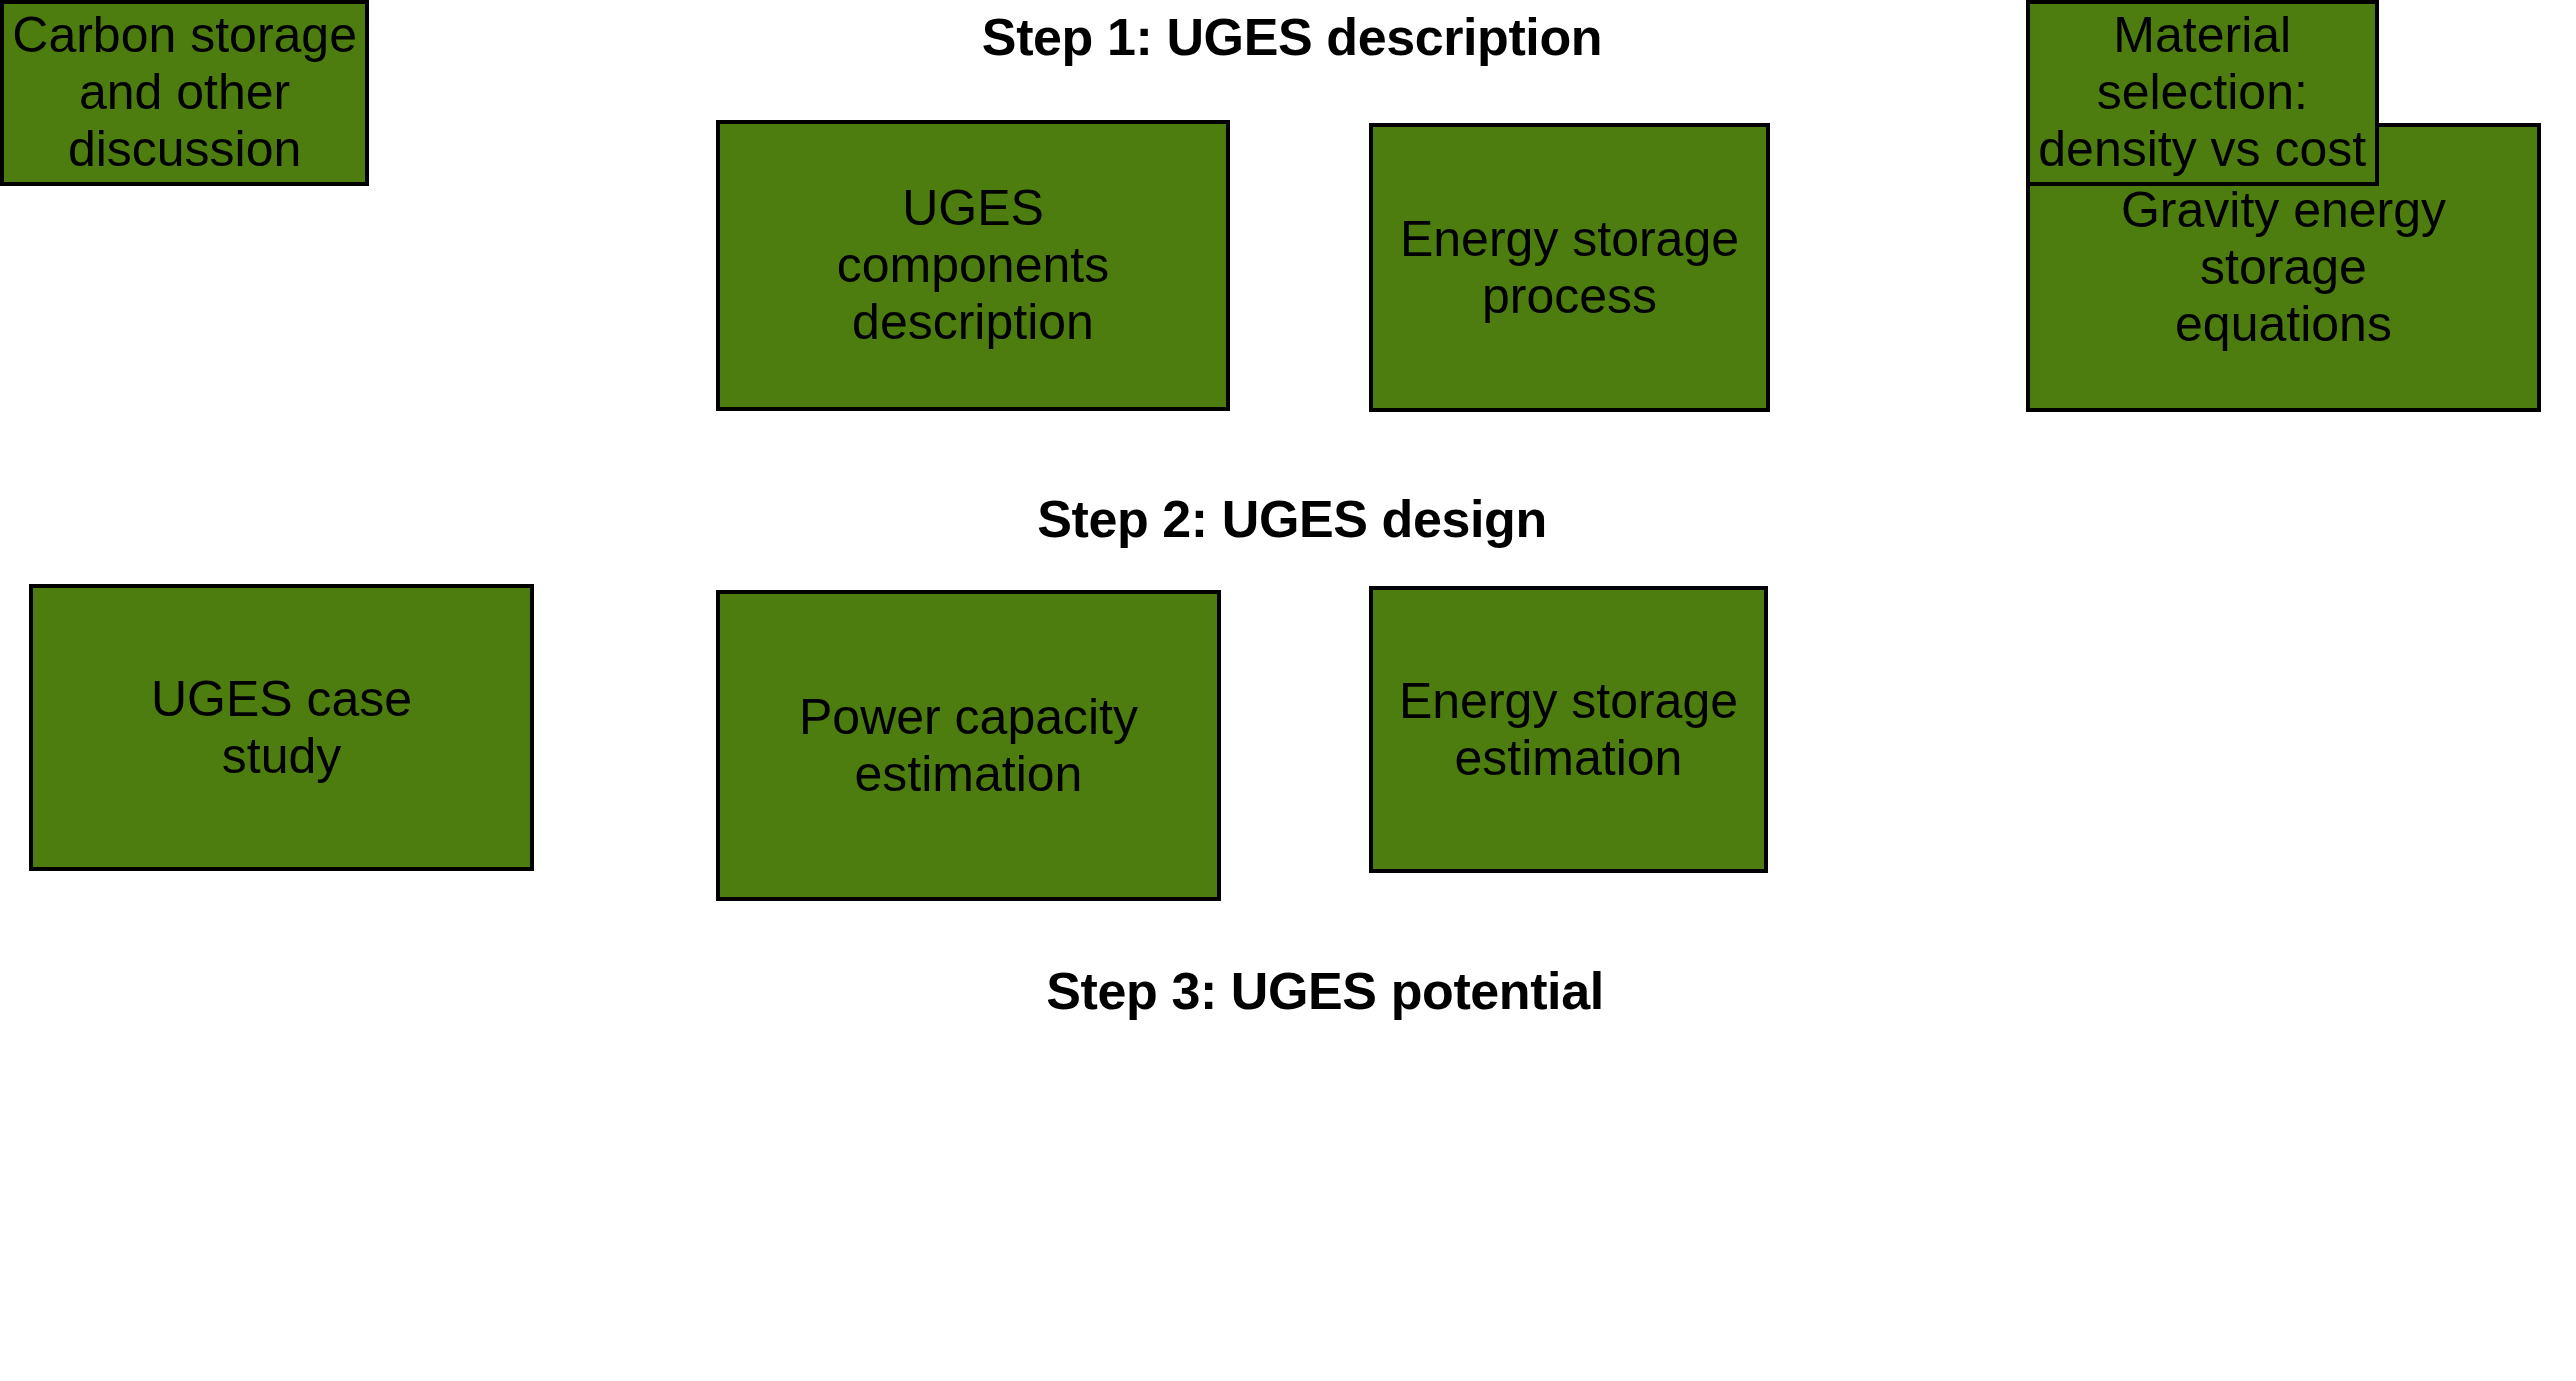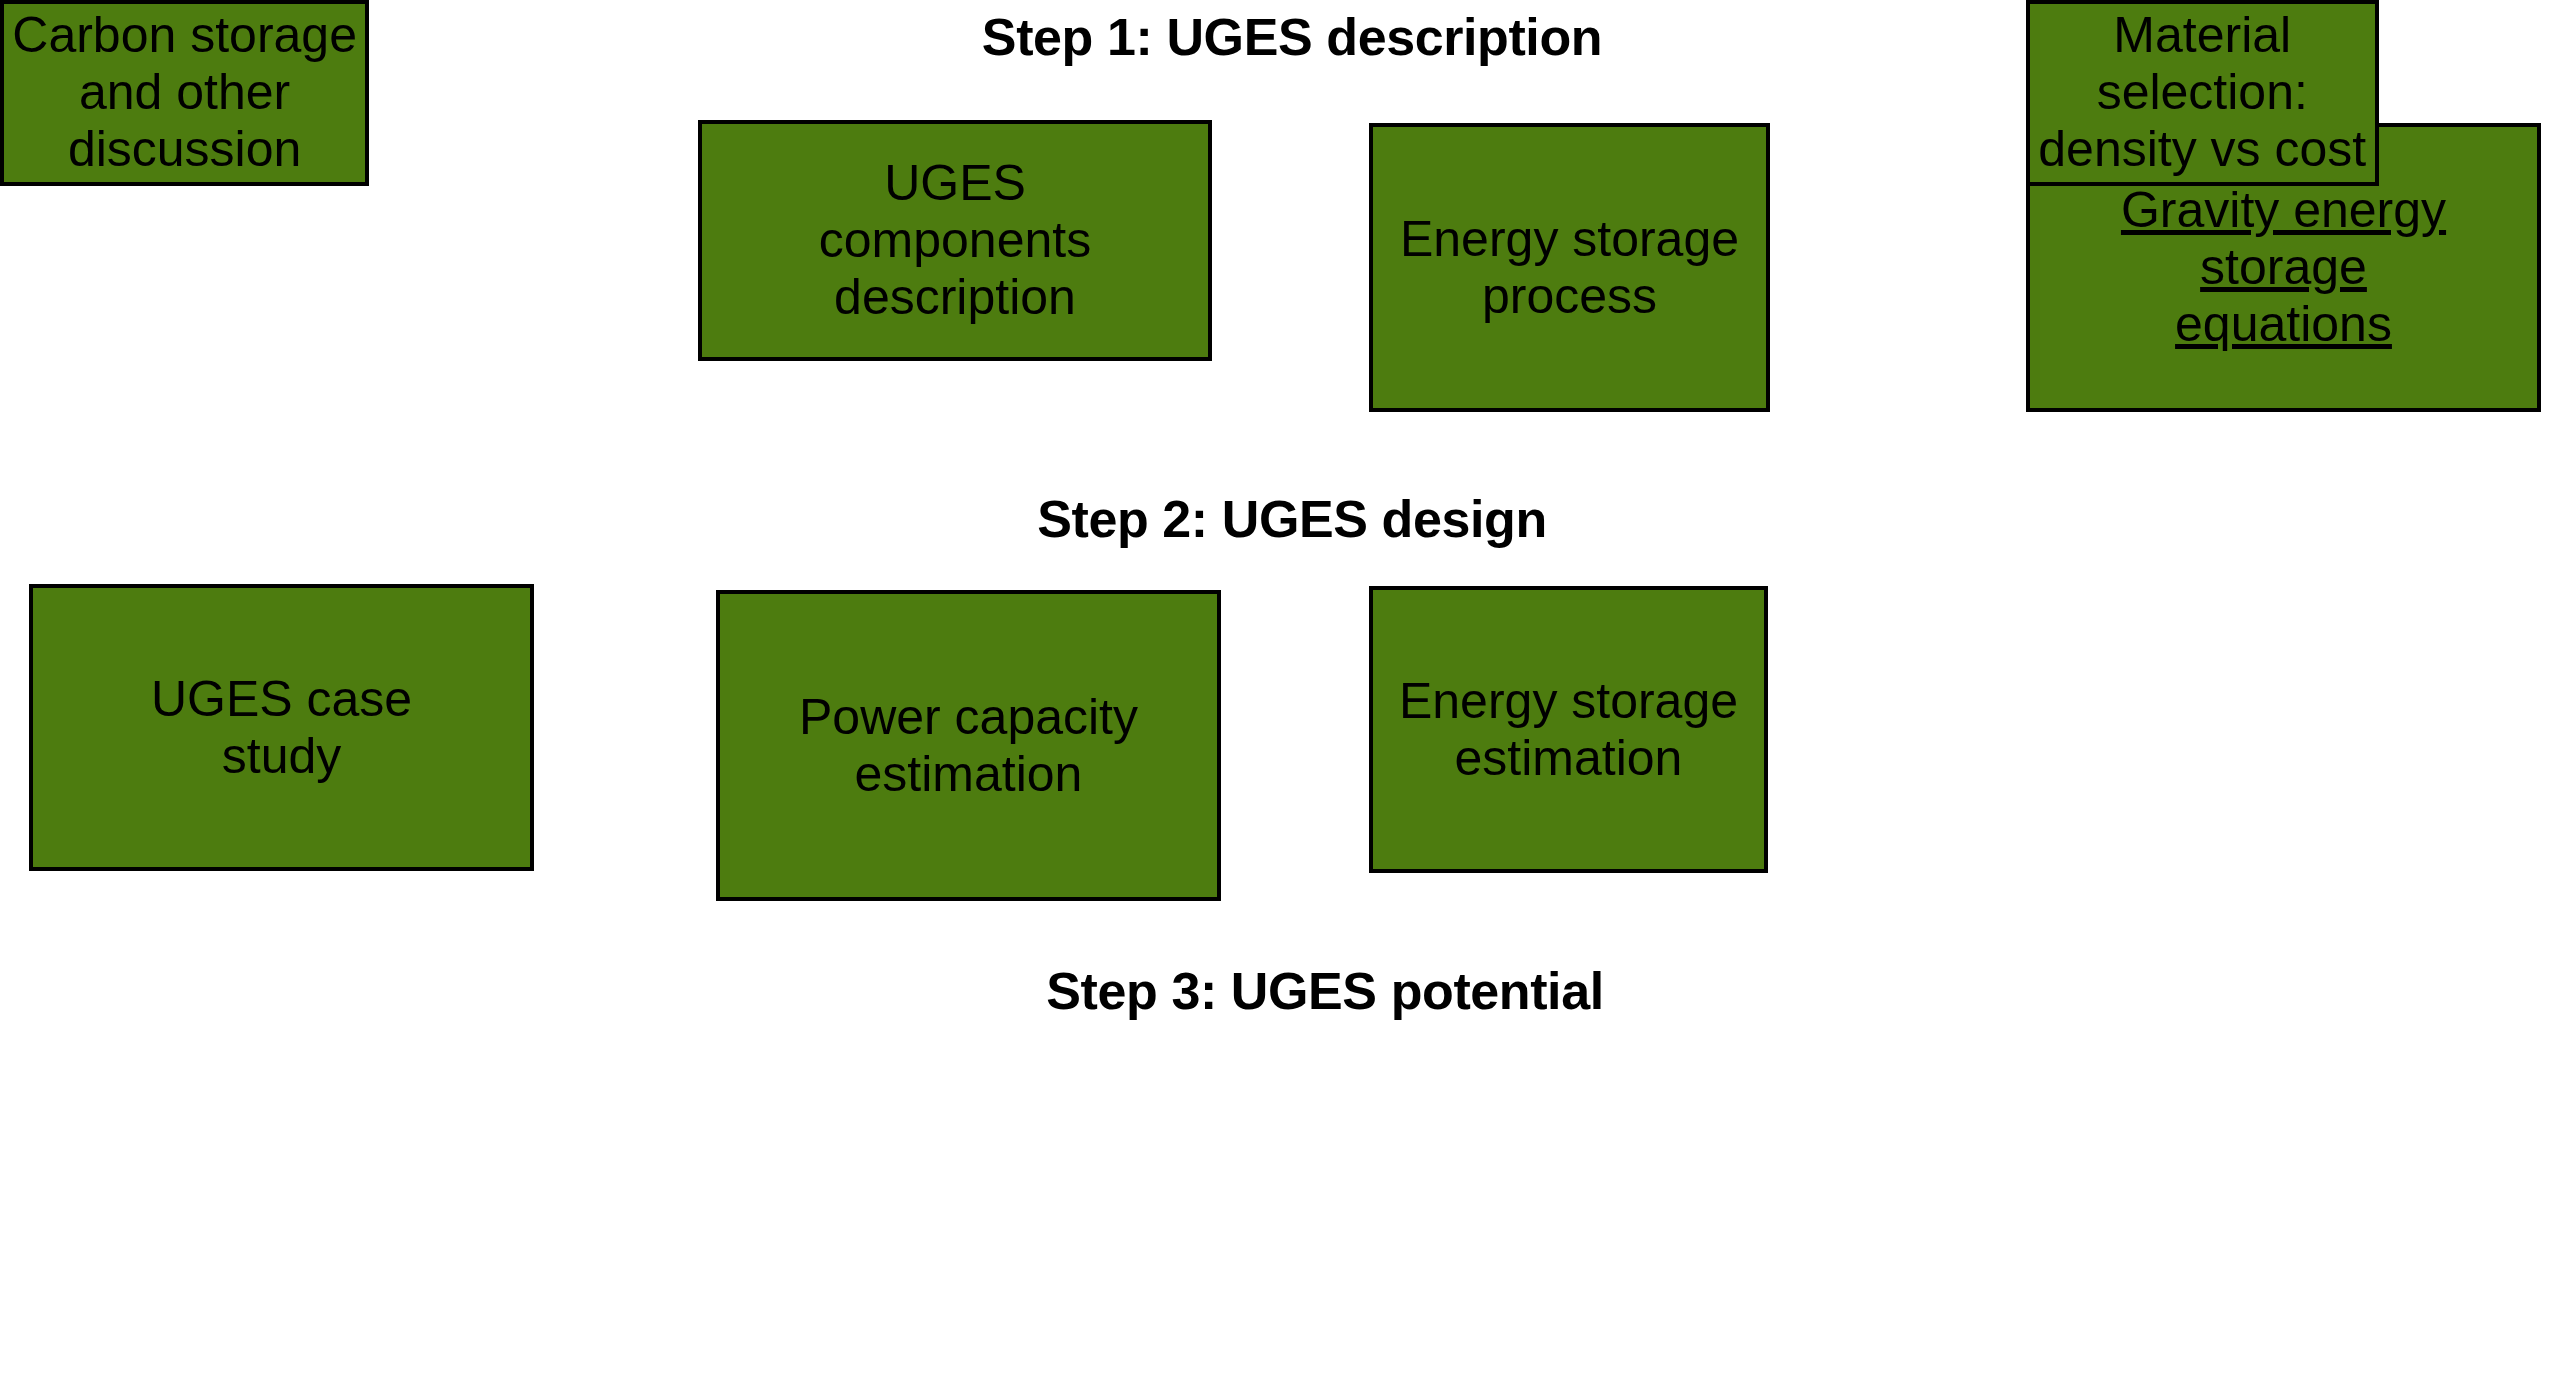--- a/index.html
+++ b/index.html
@@ -47,23 +47,23 @@
     align-items: center;
     justify-content: center;
     text-align: center;
     font-size: 50px;
     line-height: 57px;
     padding: 3.3px 8.3px;
     white-space: pre-line;
   }
 
   
-  #n-uges-components   { left: 698px;  top: 120px;  width: 514px; height: 241px; }
+  #n-uges-components   { left: 716px;  top: 120px;  width: 514px; height: 291px; }
   #n-energy-process    { left: 1369px; top: 123px;  width: 401px; height: 289px; }
-  #n-gravity-equations { left: 2026px; top: 123px;  width: 515px; height: 289px; text-decoration: underline; }
+  #n-gravity-equations { left: 2026px; top: 123px;  width: 515px; height: 289px; }
 
   
   #n-case-study        { left: 29px;   top: 584px;  width: 505px; height: 287px; }
   #n-power-capacity    { left: 716px;  top: 590px;  width: 505px; height: 311px; }
   #n-energy-estimation { left: 1369px; top: 586px;  width: 399px; height: 287px; }
   #n-material-select   { left: 2026px; top": 0;     }
   #n-material-select   { left: 2026px; top: 586px;  width: 515px; height: 287px; }
 
   /* Row 3 */
   #n-cost-estimation   { left: 29px;   top: 1066px; width: 505px; height: 280px; }

